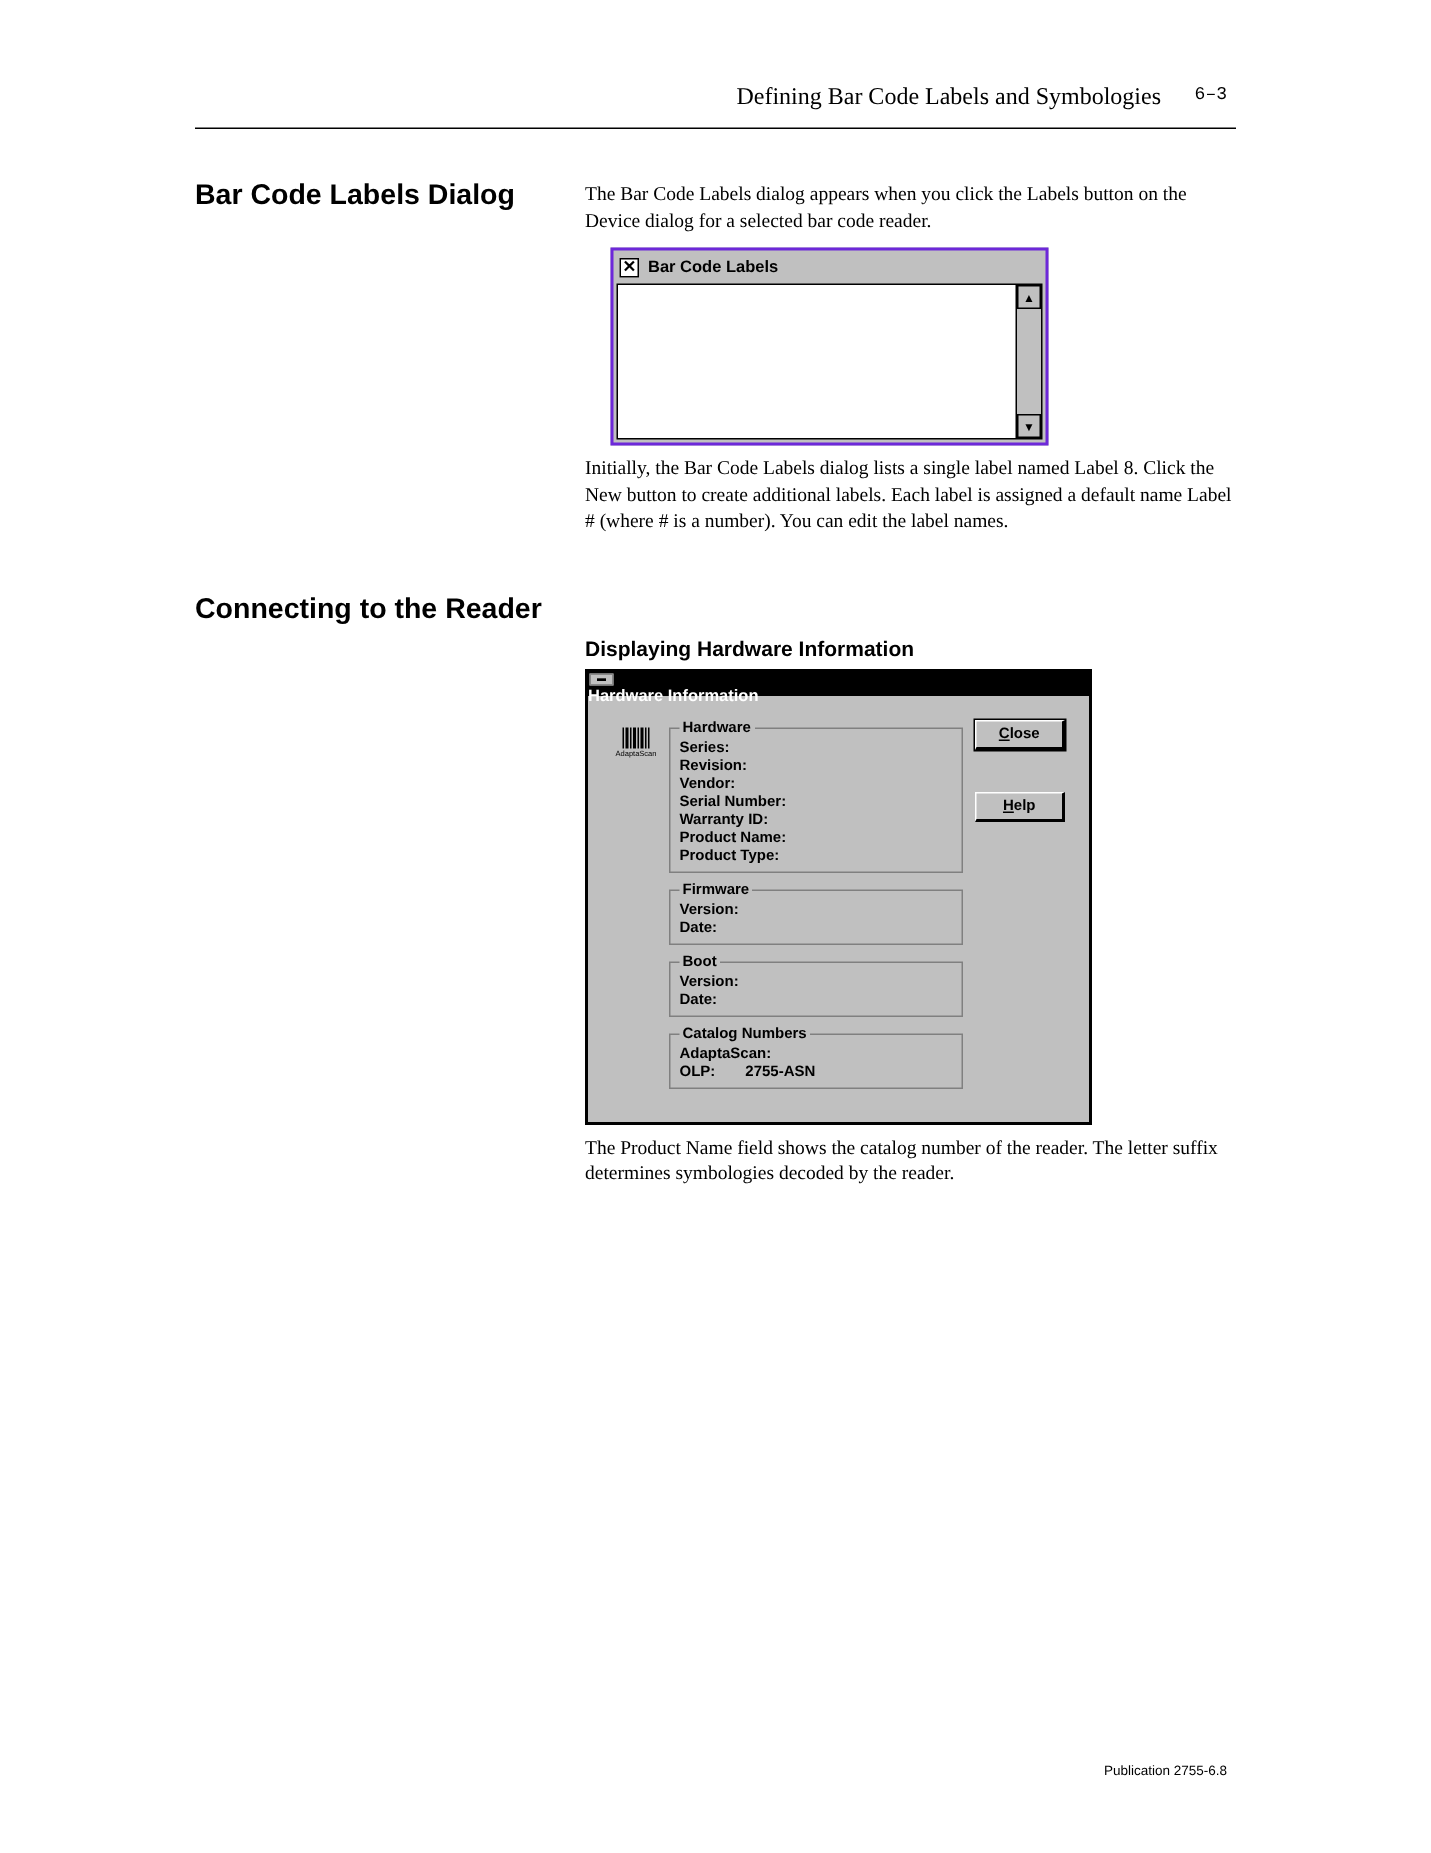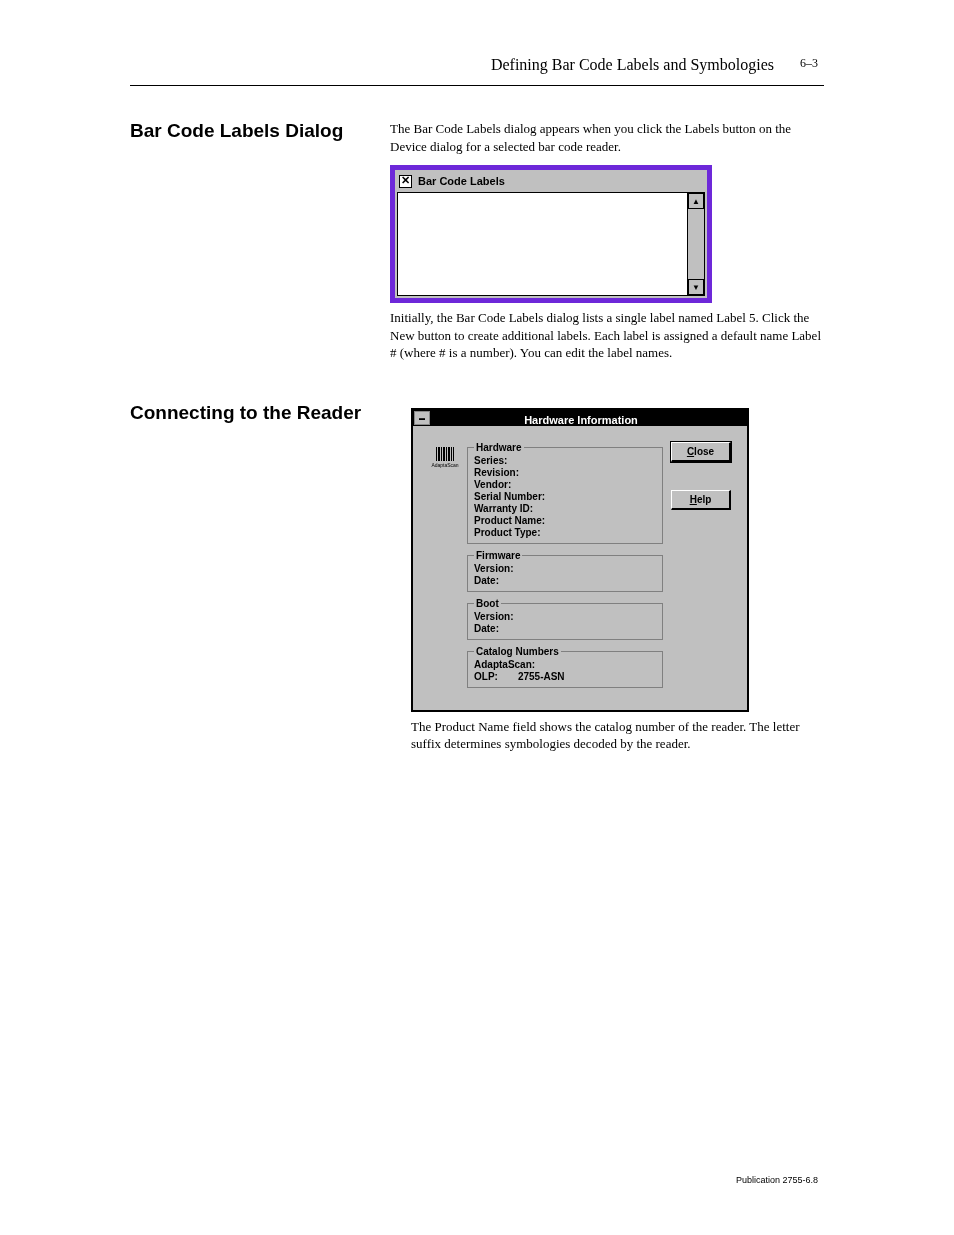--- a/index.html
+++ b/index.html
@@ -20,21 +20,21 @@
     right: 130px;
     height: 1px;
     background: #000;
   }
 
   .header-page-num {
     position: absolute;
     top: 56px;
     right: 136px;
     font-size: 12px;
-    font-family: Liberation Serif, serif;
+    font-family: Liberation Mono, monospace;
     margin-left: 22px;
   }
   .header-chapter {
     position: absolute;
     top: 56px;
     right: 180px;
     font-size: 16px;
     font-family: "Times New Roman", serif;
   }
 
@@ -59,25 +59,25 @@
 
   .body-text {
     font-family: "Times New Roman", serif;
     font-size: 13px;
     line-height: 1.35;
     margin-bottom: 10px;
   }
 
   
   .ss1 {
-    width: 322px;
-    background: #c0c0c0;
-    border: 5px solid #6d28d9;
+    width: 292px;
+    background: #c0c0c0;
+    border: 2px solid #6d28d9;
     padding: 2px;
-    margin: 6px 0 6px 0;
+    margin: 6px 0 6px 17px;
   }
   .ss1-header {
     display: flex;
     align-items: center;
     height: 18px;
     padding: 0 2px;
     background: #c0c0c0;
     font-family: "Helvetica", "Arial", sans-serif;
     font-size: 11px;
     font-weight: bold;
@@ -129,26 +129,27 @@
   
   .ss2 {
     width: 338px;
     background: #c0c0c0;
     border: 2px solid #000;
     margin: 6px 0;
     font-family: "Helvetica","Arial",sans-serif;
   }
   .ss2-caption {
     display: flex;
-    align-items: flex-end;
+    align-items: flex-start;
     background: #000;
     color: #fff;
     font-weight: bold;
     font-size: 11px;
     height: 16px;
+    flex-direction: column;
   }
   .ss2-sysmenu {
     width: 16px; height: 14px;
     background: #c0c0c0;
     margin: 1px;
     border: 1px solid #888;
     display:flex;align-items:center;justify-content:center;
     color:#000;
     font-size:8px;
   }
@@ -263,29 +264,30 @@
           </div>
           <div class="ss1-body">
             <div class="ss1-list"></div>
             <div class="ss1-scroll">
               <div class="ss1-scroll-btn">▲</div>
               <div class="ss1-scroll-btn">▼</div>
             </div>
           </div>
         </div>
 
-        <div class="body-text">Initially, the Bar Code Labels dialog lists a single label named Label 5.  Click the New button to create additional labels.  Each label is assigned a default name Label # (where # is a number).  You can edit the label names.</div>
+        <div class="body-text">Initially, the Bar Code Labels dialog lists a single label named Label 8.  Click the New button to create additional labels.  Each label is assigned a default name Label # (where # is a number).  You can edit the label names.</div>
       </div>
     </div>
 
-    <div class="row" style="margin-top:30px;gap:21px;">
+    <div class="row" style="margin-top:30px;">
       <div class="left-col">
         <div class="section-title" style="font-size:19px;">Connecting to the Reader</div>
       </div>
       <div class="right-col">
+        <div class="sub-heading">Displaying Hardware Information</div>
 
         <div class="ss2">
           <div class="ss2-caption">
             <span class="ss2-sysmenu"></span>
             <span class="ss2-title">Hardware Information</span>
           </div>
           <div class="ss2-body">
             <div class="ss2-iconcol">
               <div class="ss2-icon">
                 <div class="ss2-icon-bars">

